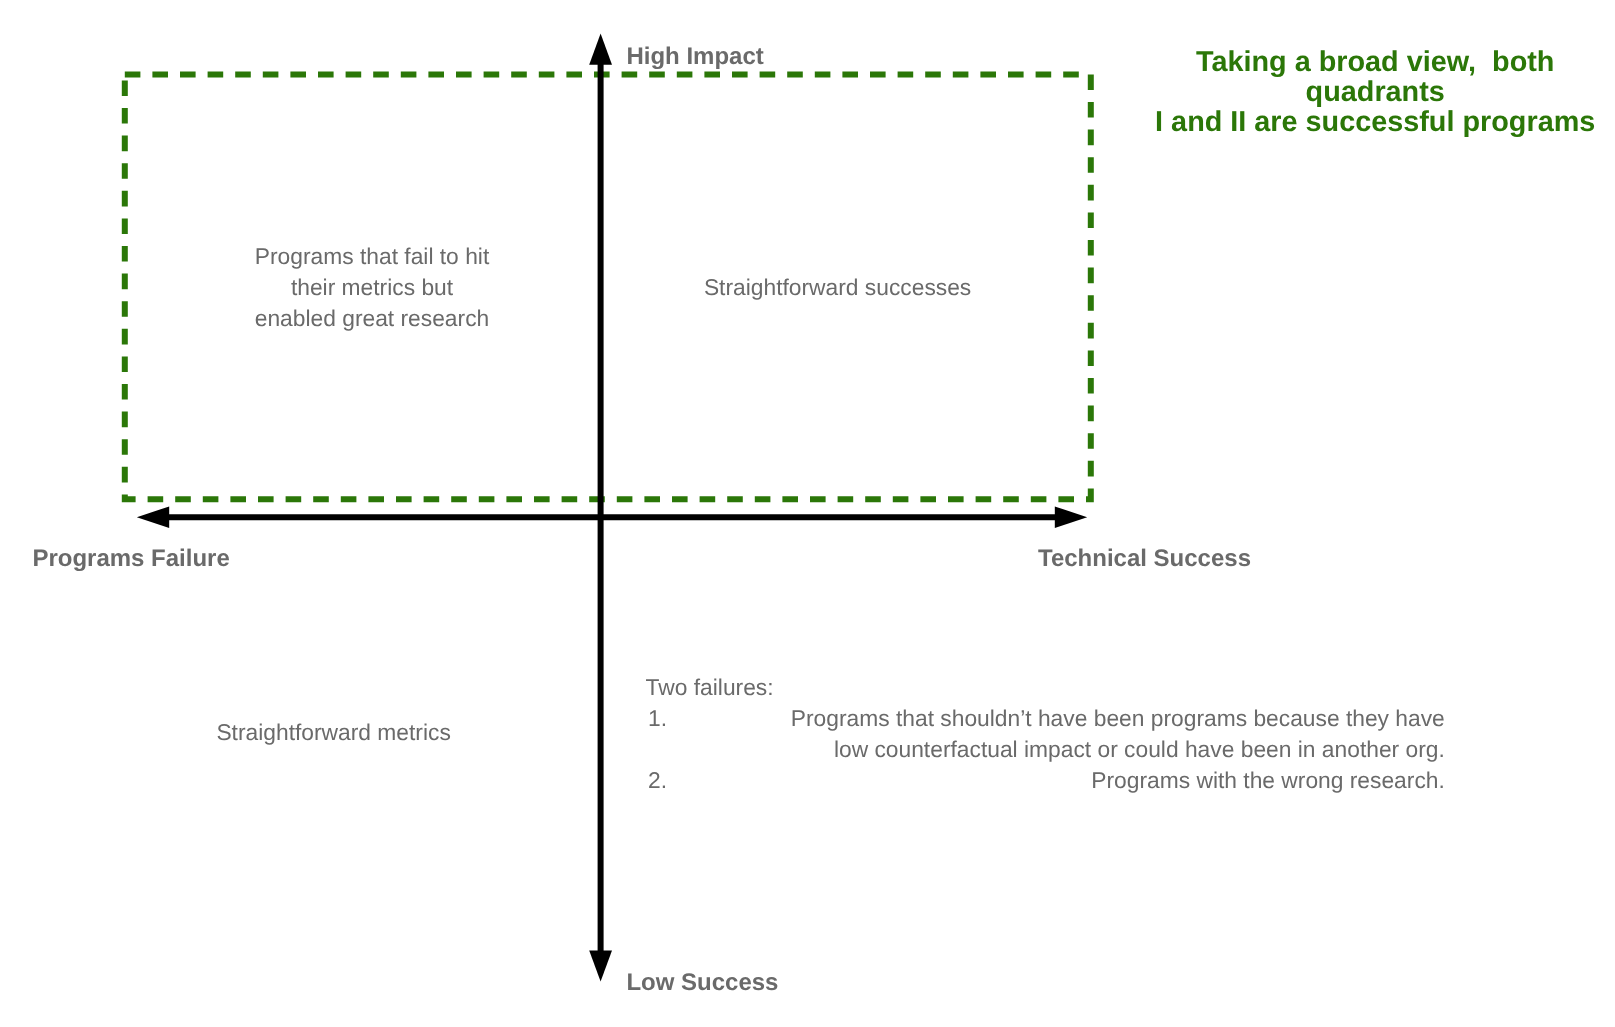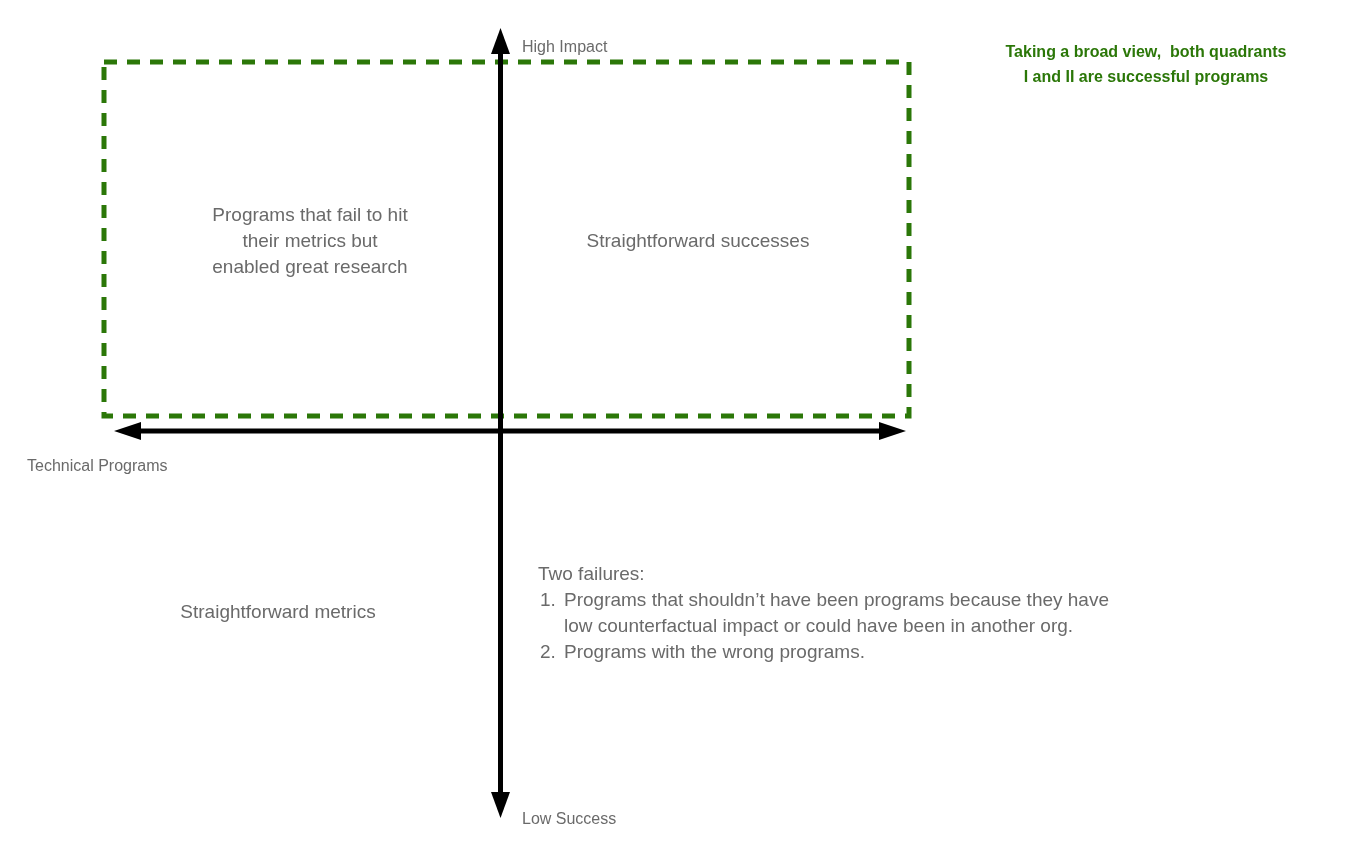--- a/index.html
+++ b/index.html
@@ -20,33 +20,33 @@
     left: 0;
     top: 0;
   }
   .label {
     position: absolute;
     color: #6a6a6a;
     font-size: 19px;
     line-height: 26px;
   }
   .axis-label {
-    font-weight: normal;
-    font-size: 16px;
+    font-weight: bold;
+    font-size: 20px;
     white-space: nowrap;
   }
   .center { text-align: center; }
   .prewrap { white-space: pre-wrap; }
   .annotation {
     position: absolute;
     left: 946px;
     top: 39px;
     width: 400px;
     text-align: center;
-    font-size: 16px;
+    font-size: 24px;
     font-weight: bold;
     line-height: 25px;
     color: #2b7708;
     white-space: pre-wrap;
   }
   .q2-text {
     left: 190px;
     top: 202px;
     width: 240px;
   }
@@ -69,20 +69,21 @@
     display: flex;
     margin-left: 2px;
   }
   .li-num {
     flex: none;
     width: 24px;
   }
   .li-text {
     white-space: pre-wrap;
     width: 640px;
+    text-align: right;
   }
 </style>
 </head>
 <body>
 
 <div class="canvas">
 
   <svg class="layer" width="1346" height="856" viewBox="0 0 1346 856">
 
     <rect x="104" y="62" width="805" height="354" fill="none" stroke-width="5" stroke-dasharray="13 10" stroke="#2b7708"></rect>
@@ -93,22 +94,23 @@
 
     <line x1="136" y1="431" x2="884" y2="431" stroke-width="5" stroke="#000000"></line>
     <polygon points="114,431 141,422 141,440" fill="#000000"></polygon>
     <polygon points="906,431 879,422 879,440" fill="#000000"></polygon>
   </svg>
 
   <div class="label axis-label" style="left:522px; top:34px;">High Impact</div>
 
   <div class="label axis-label" style="left:522px; top:806px;">Low Success</div>
 
-  <div class="label axis-label" style="left:27px; top:453px;">Technical Programs</div>
+  <div class="label axis-label" style="left:27px; top:453px;">Programs Failure</div>
 
+  <div class="label axis-label" style="left:865px; top:453px;">Technical Success</div>
 
   <div class="annotation">Taking a broad view,  both quadrants
 I and II are successful programs</div>
 
   <div class="label center q1-text">Straightforward successes</div>
 
   <div class="label center prewrap q2-text">Programs that fail to hit
 their metrics but
 enabled great research</div>
 
@@ -116,17 +118,17 @@
 
   <div class="label q4-block">
     <div>Two failures:</div>
     <div class="li-row">
       <span class="li-num">1.</span>
       <span class="li-text">Programs that shouldn’t have been programs because they have
 low counterfactual impact or could have been in another org.</span>
     </div>
     <div class="li-row">
       <span class="li-num">2.</span>
-      <span class="li-text">Programs with the wrong programs.</span>
+      <span class="li-text">Programs with the wrong research.</span>
     </div>
   </div>
 
 </div>
 
 </body></html>

